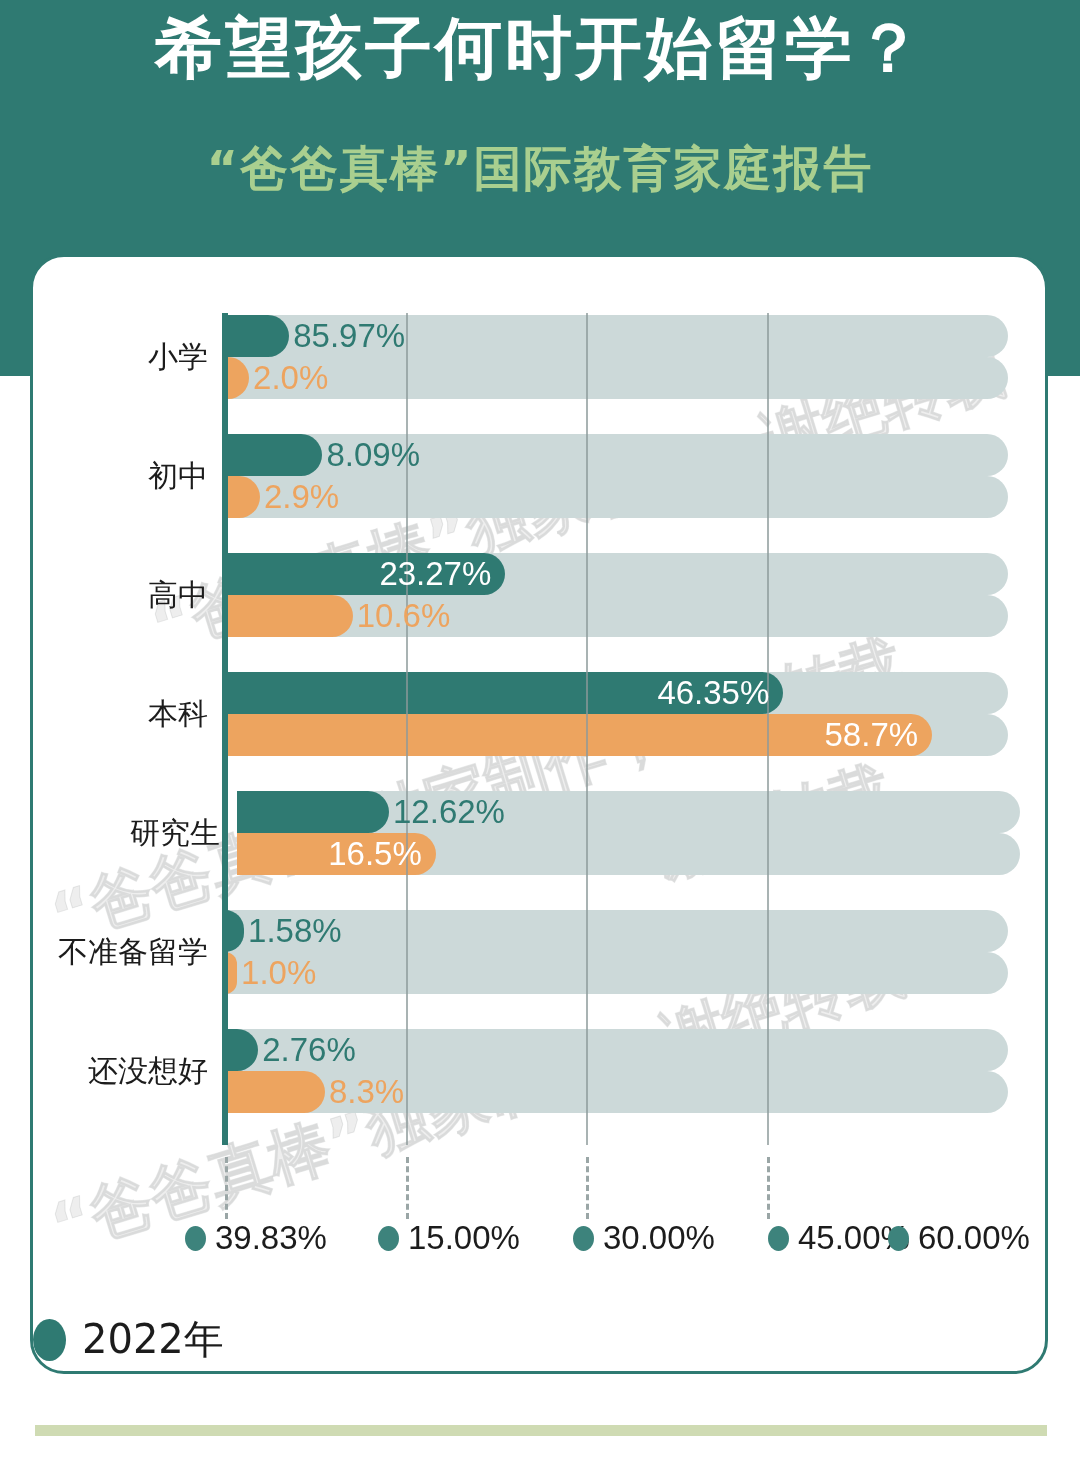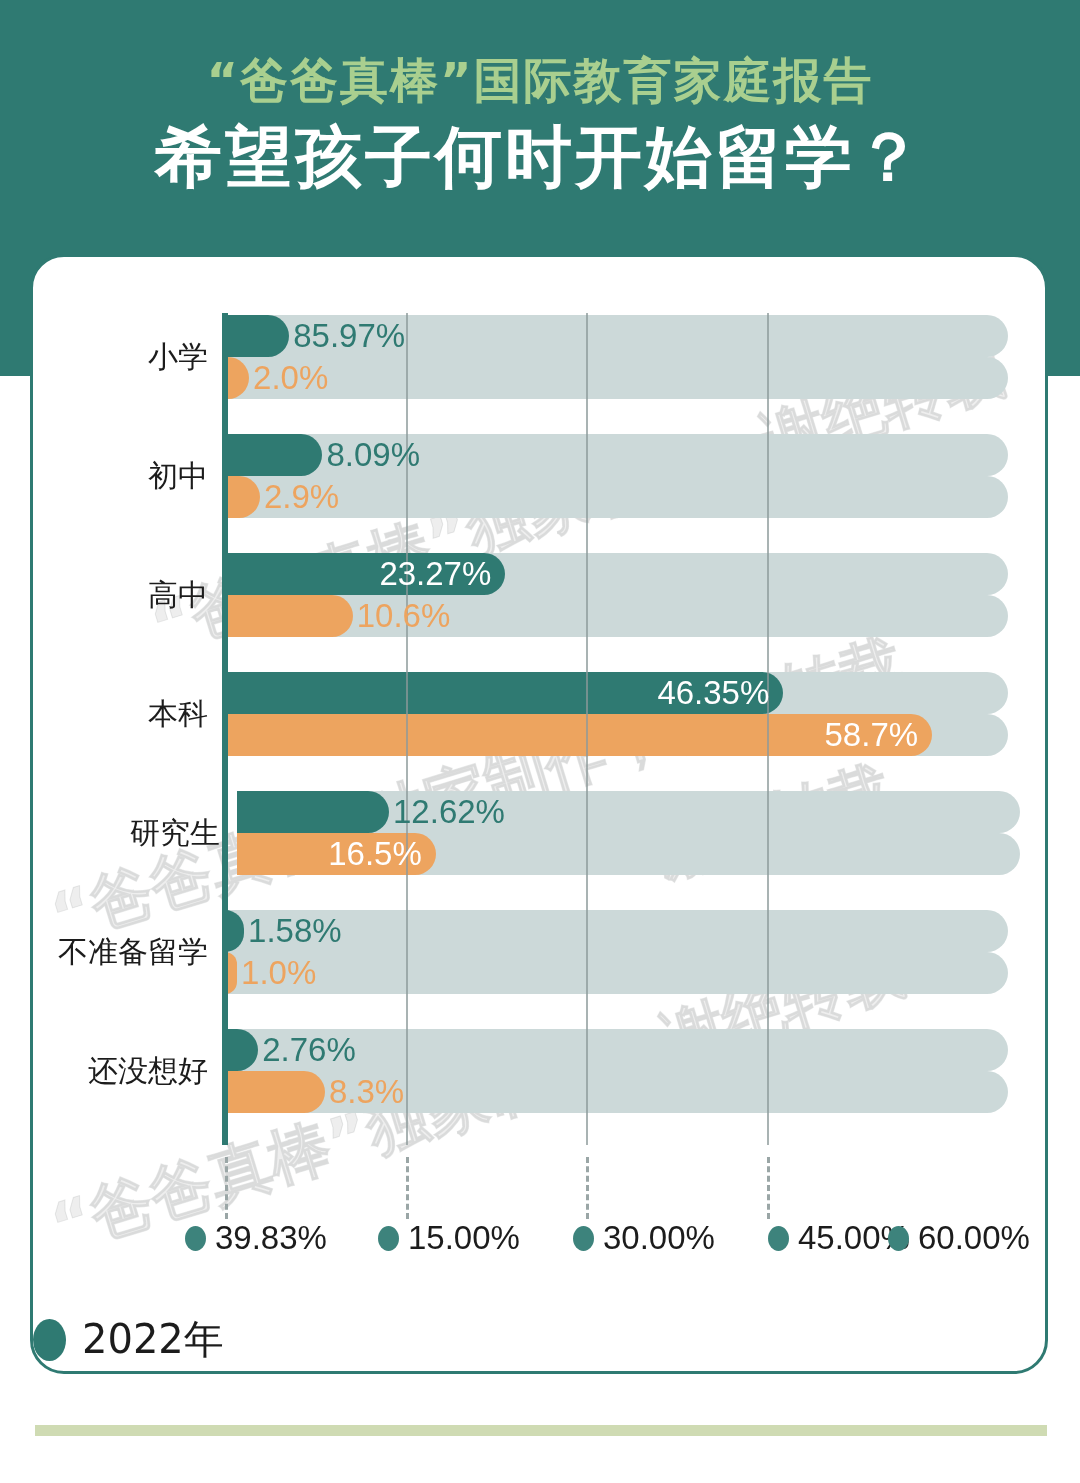--- a/index.html
+++ b/index.html
@@ -226,22 +226,22 @@
     background: #cfdbb3;
     z-index: 2;
   }
 </style>
 </head>
 <body>
 
 <div id="header-band"></div>
 
 <div id="header-titles">
+  <div id="main-title">希望孩子何时开始留学？</div>
   <div id="subtitle">“爸爸真棒”国际教育家庭报告</div>
-  <div id="main-title">希望孩子何时开始留学？</div>
 </div>
 
 <div id="card">
 
   <div class="wm wm1">“爸爸真棒”独家制作，谢绝转载</div>
   <div class="wm wm2">“爸爸真棒”独家制作，谢绝转载</div>
   <div class="wm wm3">谢绝转载</div>
   <div class="wm wm4">“爸爸真棒”独家制作，谢绝转载</div>
 
   <div id="plot">

